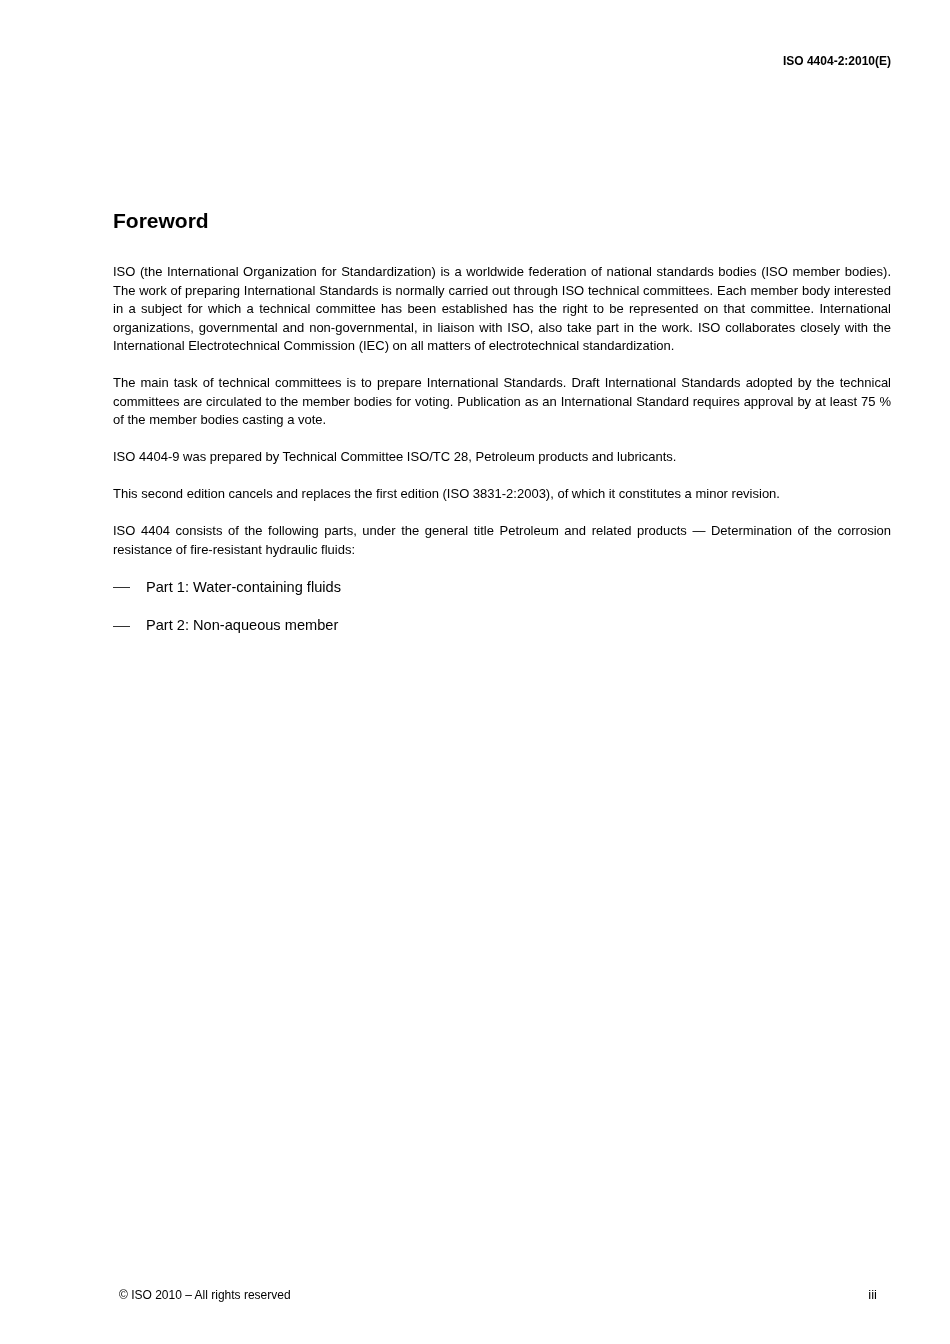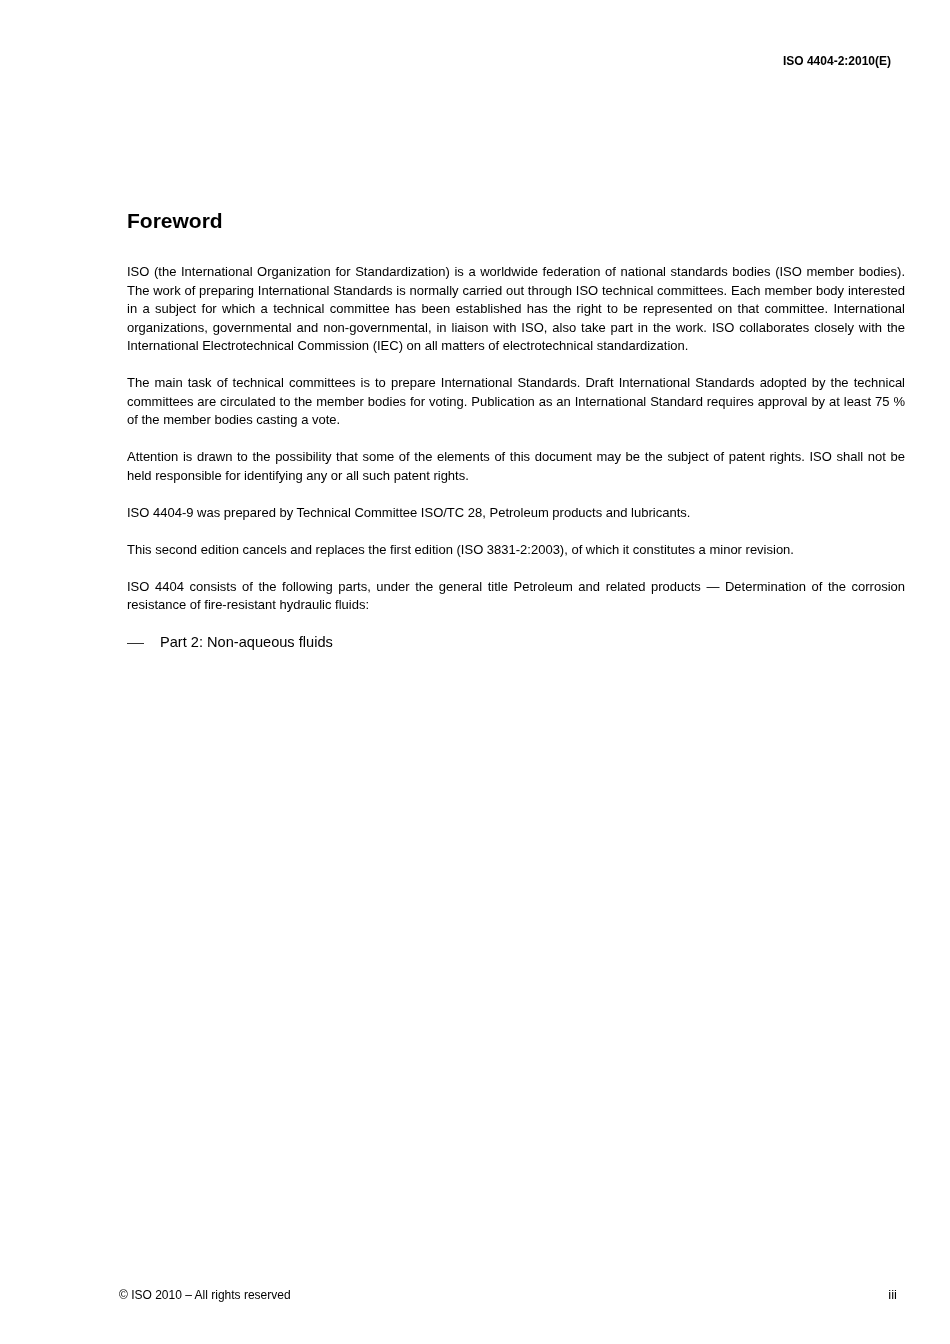--- a/index.html
+++ b/index.html
@@ -5,61 +5,64 @@
   html, body { margin: 0; padding: 0; background: #ffffff; }
   body {
     width: 950px; height: 1344px; position: relative; overflow: hidden;
     font-family: "Liberation Sans", sans-serif; color: #000;
   }
   .header-id {
     position: absolute; top: 54px; right: 59px;
     font-size: 12px; font-weight: bold; letter-spacing: 0;
   }
   .content {
-    position: absolute; left: 113px; top: 206px; width: 778px; margin-left: 14px;
+    position: absolute; left: 113px; top: 206px; width: 778px;
   }
   h1 {
     margin: 0 0 27px 0; font-size: 21px; font-weight: bold; line-height: 30px;
   }
   p {
     margin: 0 0 18.5px 0; font-size: 13px; line-height: 18.5px;
     text-align: justify;
   }
   .it { }
   .list-item {
     display: flex; align-items: baseline; font-size: 14.6px; line-height: 18.5px;
     margin-bottom: 20px;
   }
   .dash { width: 33px; flex: none; }
   .dash::before { content: ""; display: inline-block; width: 17px; height: 1px; background: #333; vertical-align: middle; }
   .footer-left {
     position: absolute; left: 113px; top: 1288px; font-size: 12px; margin-left: 6px;
   }
   .footer-right {
-    position: absolute; right: 53px; top: 1287px; font-size: 13px;
+    position: absolute; right: 73px; top: 1287px; font-size: 13px;
   }
 </style>
 </head>
 <body>
 
 <div class="header-id">ISO 4404-2:2010(E)</div>
 
 <div class="content">
   <h1>Foreword</h1>
 
   <p>ISO (the International Organization for Standardization) is a worldwide federation of national standards bodies (ISO member bodies). The work of preparing International Standards is normally carried out through ISO technical committees. Each member body interested in a subject for which a technical committee has been established has the right to be represented on that committee. International organizations, governmental and non-governmental, in liaison with ISO, also take part in the work. ISO collaborates closely with the International Electrotechnical Commission (IEC) on all matters of electrotechnical standardization.</p>
   <p>The main task of technical committees is to prepare International Standards. Draft International Standards adopted by the technical committees are circulated to the member bodies for voting. Publication as an International Standard requires approval by at least 75 % of the member bodies casting a vote.</p>
-  <p>Attention is drawn to the possibility that some of the elements of this document may be the subject of patent rights. ISO shall not be held responsible for identifying any or all such patent rights.</p>
 
   <p><span>ISO 4404-9 was prepared by Technical Committee ISO/TC 28, </span><span class="it">Petroleum products and lubricants</span><span>.</span></p>
 
   <p>This second edition cancels and replaces the first edition (ISO 3831-2:2003), of which it constitutes a minor revision.</p>
 
   <p><span>ISO 4404 consists of the following parts, under the general title </span><span class="it">Petroleum and related products — Determination of the corrosion resistance of fire-resistant hydraulic fluids</span><span>:</span></p>
 
   <div class="list-item">
     <span class="dash"></span>
-    <span class="it">Part 2: Non-aqueous fluids</span>
+    <span class="it">Part 1: Water-containing fluids</span>
+  </div>
+  <div class="list-item">
+    <span class="dash"></span>
+    <span class="it">Part 2: Non-aqueous member</span>
   </div>
 </div>
 
 <div class="footer-left">© ISO 2010 – All rights reserved</div>
 <div class="footer-right">iii</div>
 
 </body></html>

